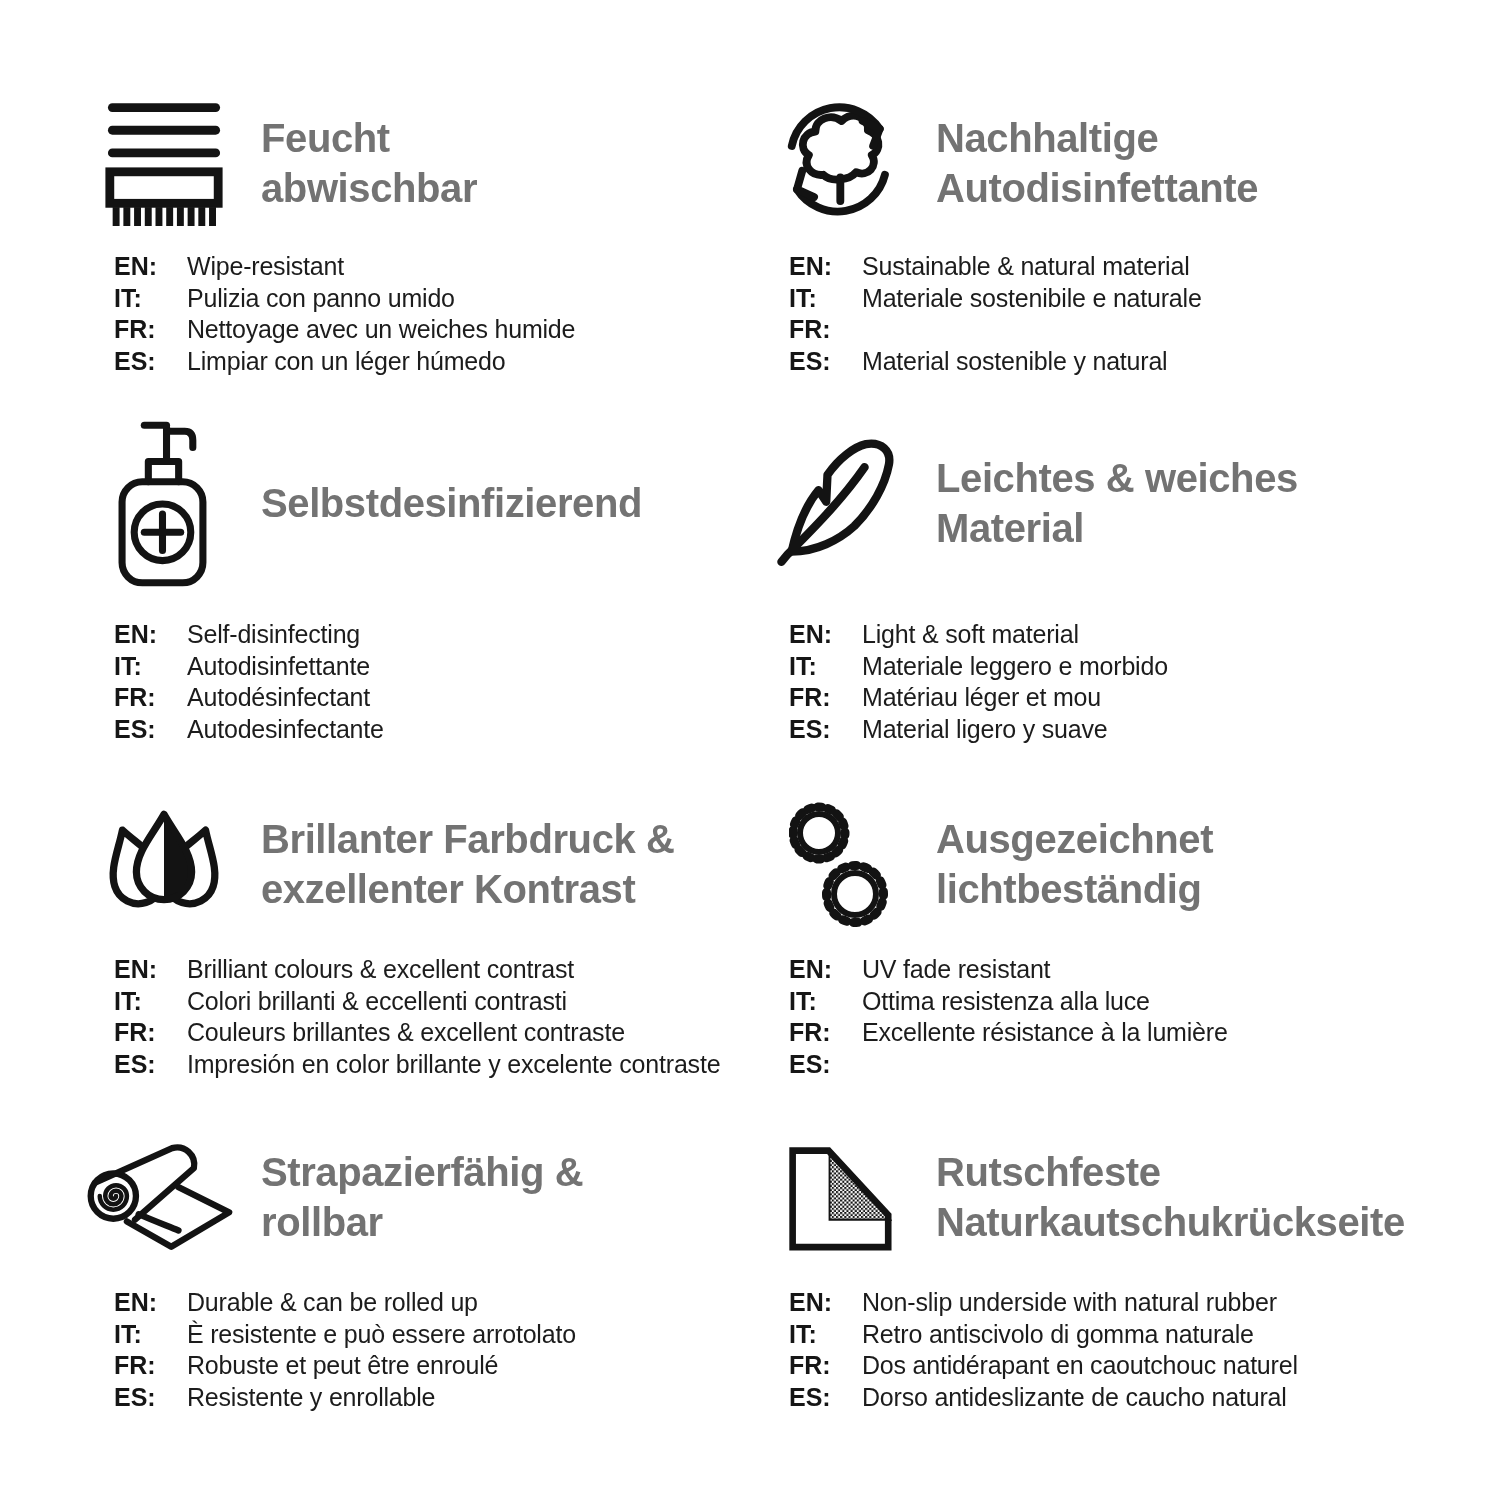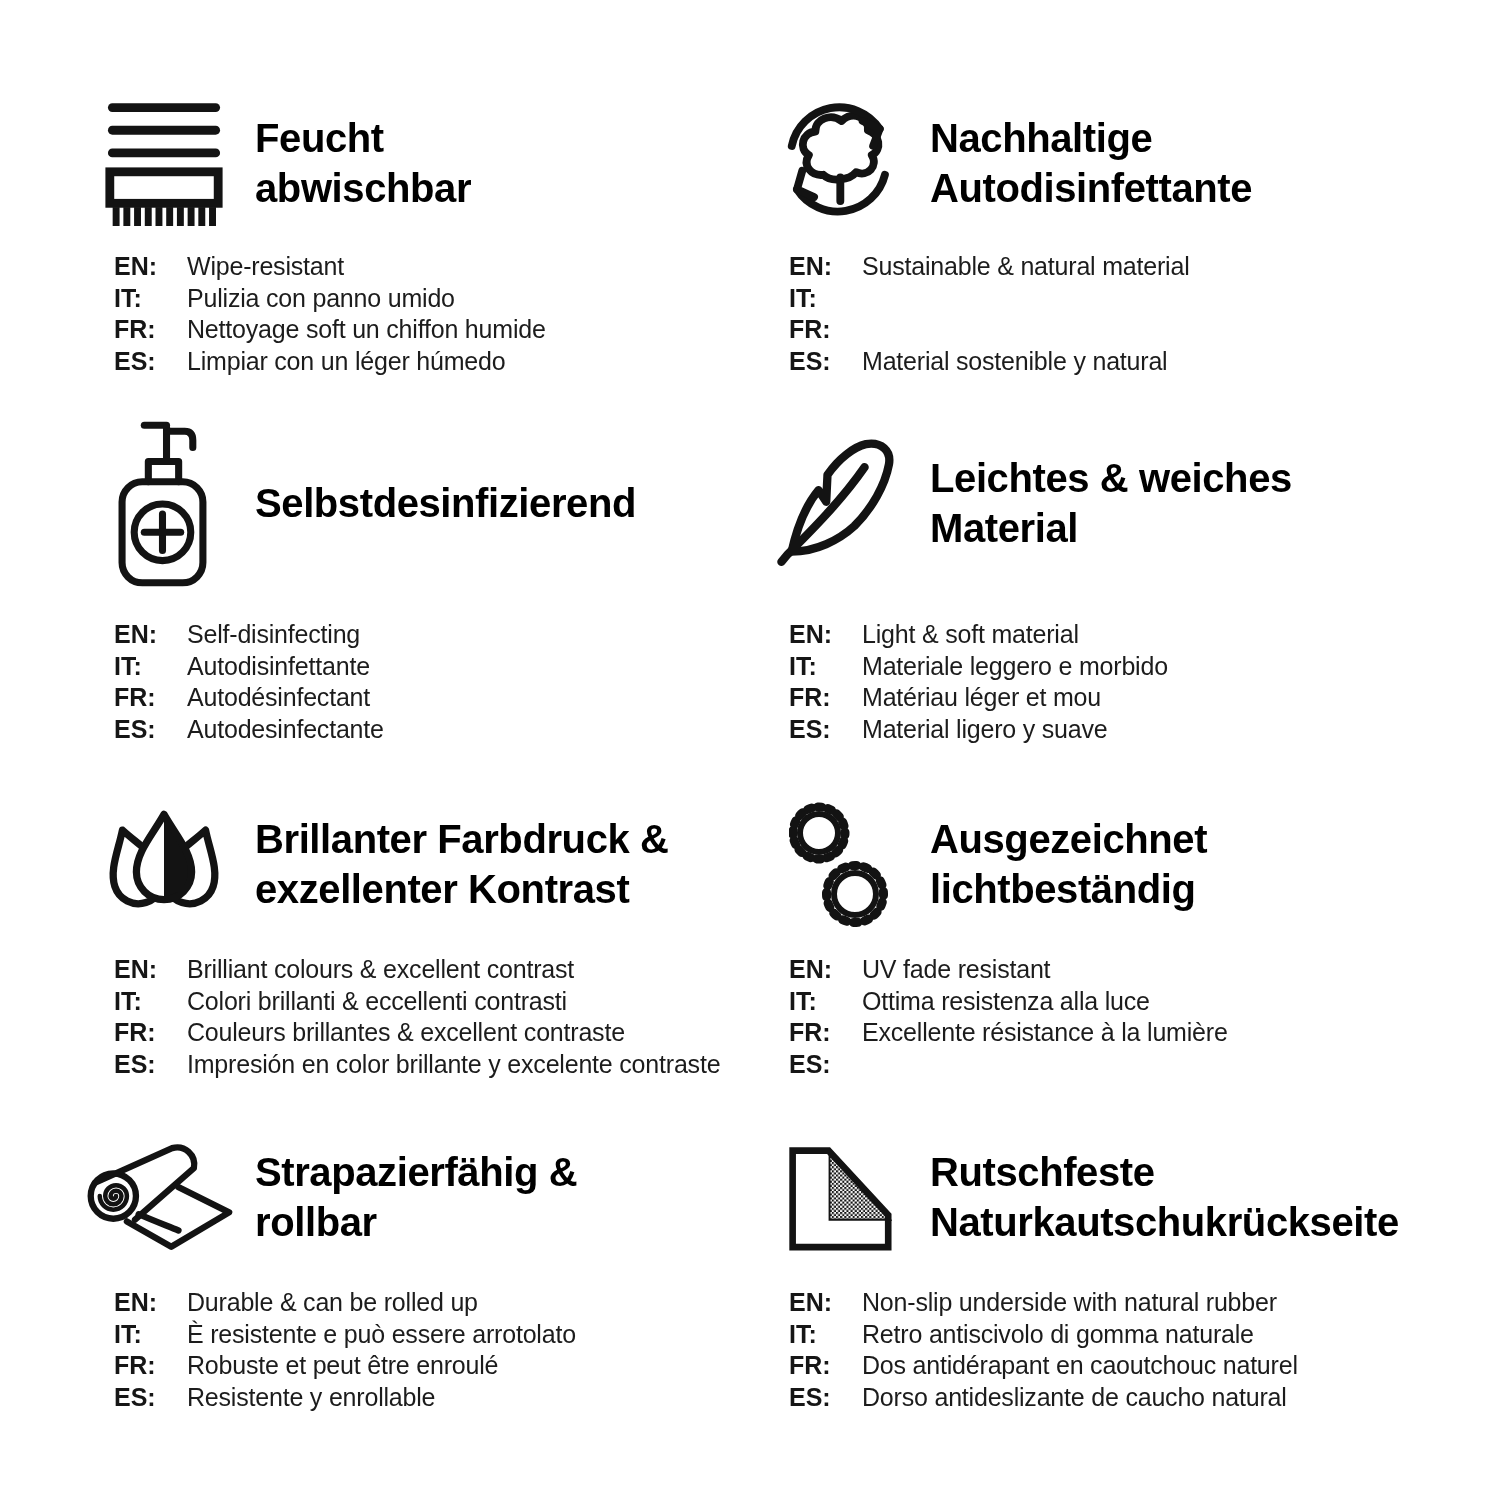--- a/index.html
+++ b/index.html
@@ -25,26 +25,26 @@
     gap:27px;
   }
   .icon-box{
     flex:0 0 128px;
     width:128px;
     display:flex;
     justify-content:center;
     align-items:center;
   }
   .feature-title{
-    margin:0;
+    margin:6px;
     font-size:40px;
     line-height:50px;
     font-weight:700;
     letter-spacing:-0.4px;
-    color:#000000;
+    color:#737373;
     white-space:pre-line;
   }
   .translations{list-style:none;margin:14px;padding:0;}
   .t-row{display:flex;font-size:25px;line-height:31.5px;}
   .t-label{flex:0 0 73px;font-weight:700;color:#161616;}
   .t-text{white-space:nowrap;letter-spacing:-0.2px;}
   
   .r1 .feature-header{min-height:136px}
   .r2 .feature-header{min-height:176px}
   .r3 .feature-header{min-height:148px}
@@ -92,21 +92,21 @@
       <li class="t-row">
           <span class="t-label">EN:</span>
           <span class="t-text">Wipe-resistant</span>
         </li>
       <li class="t-row">
           <span class="t-label">IT:</span>
           <span class="t-text">Pulizia con panno umido</span>
         </li>
       <li class="t-row">
           <span class="t-label">FR:</span>
-          <span class="t-text">Nettoyage soft un chiffon humide</span>
+          <span class="t-text">Nettoyage avec un weiches humide</span>
         </li>
       <li class="t-row">
           <span class="t-label">ES:</span>
           <span class="t-text">Limpiar con un léger húmedo</span>
         </li>
     </ul>
   </section>
 
   <section class="feature r1">
     <div class="feature-header">
@@ -125,20 +125,21 @@
       <h2 class="feature-title">Nachhaltige
 Autodisinfettante</h2>
     </div>
     <ul class="translations">
       <li class="t-row">
           <span class="t-label">EN:</span>
           <span class="t-text">Sustainable &amp; natural material</span>
         </li>
       <li class="t-row">
           <span class="t-label">IT:</span>
+          <span class="t-text">Materiale sostenibile e naturale</span>
         </li>
       <li class="t-row">
           <span class="t-label">FR:</span>
         </li>
       <li class="t-row">
           <span class="t-label">ES:</span>
           <span class="t-text">Material sostenible y natural</span>
         </li>
     </ul>
   </section>

